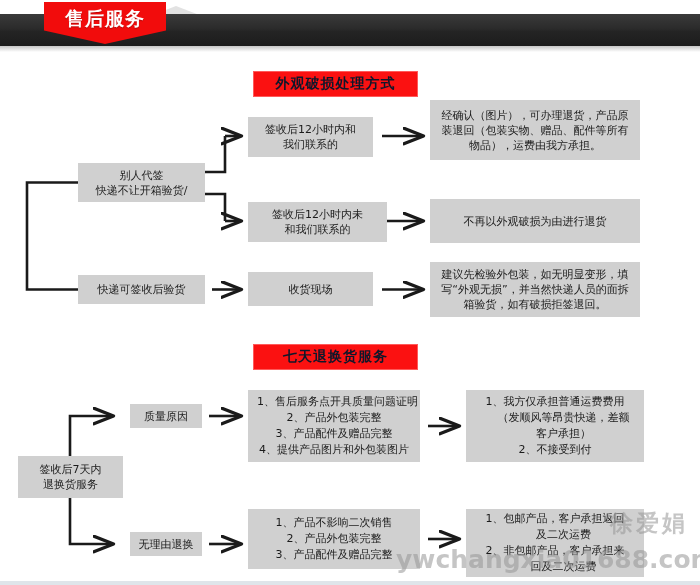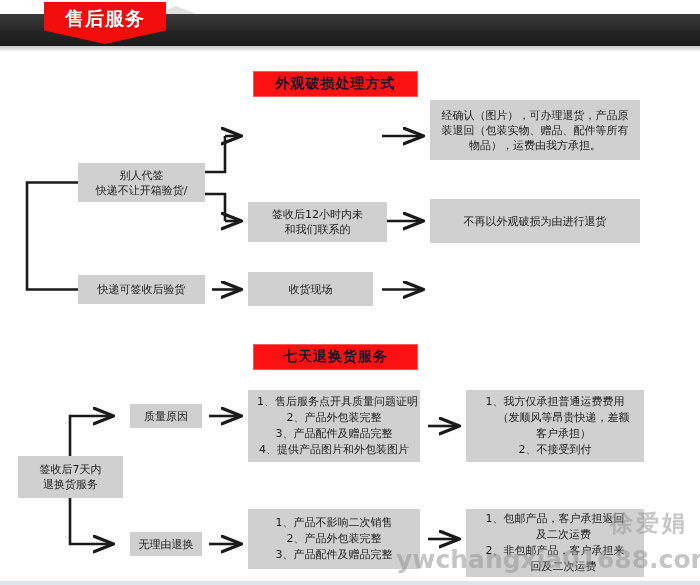--- a/index.html
+++ b/index.html
@@ -177,38 +177,45 @@
 
   <div class="box pad" id="box-no-open">
     <span class="ln">别人代签</span>
     <span class="ln">快递不让开箱验货/</span>
   </div>
 
   <div class="box center" id="box-can-open">
     <span class="ln">快递可签收后验货</span>
   </div>
 
+  <div class="box pad" id="box-contact-12h">
+    <span class="ln">签收后12小时内和</span>
+    <span class="ln">我们联系的</span>
+  </div>
 
   <div class="box pad" id="box-nocontact-12h">
     <span class="ln">签收后12小时内未</span>
     <span class="ln">和我们联系的</span>
   </div>
 
   <div class="box center" id="box-onsite">
     <span class="ln">收货现场</span>
   </div>
 
   <div class="box pad" id="box-result-refund">
     <span class="wrap">经确认（图片），可办理退货，产品原装退回（包装实物、赠品、配件等所有物品），运费由我方承担。</span>
   </div>
 
   <div class="box center" id="box-result-noref">
     <span class="wrap">不再以外观破损为由进行退货</span>
   </div>
 
+  <div class="box pad" id="box-result-advice">
+    <span class="wrap">建议先检验外包装，如无明显变形，填写“外观无损”，并当然快递人员的面拆箱验货，如有破损拒签退回。</span>
+  </div>
 
   <div class="box pad" id="box-7day-root">
     <span class="ln">签收后7天内</span>
     <span class="ln">退换货服务</span>
   </div>
 
   <div class="box center" id="box-quality">
     <span class="ln">质量原因</span>
   </div>
 

